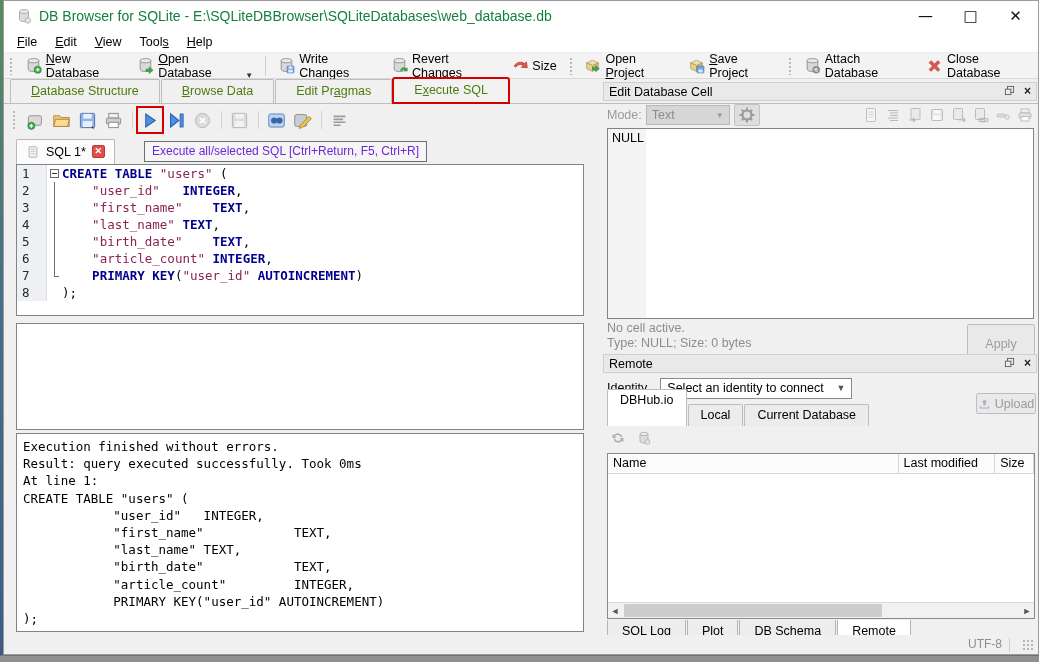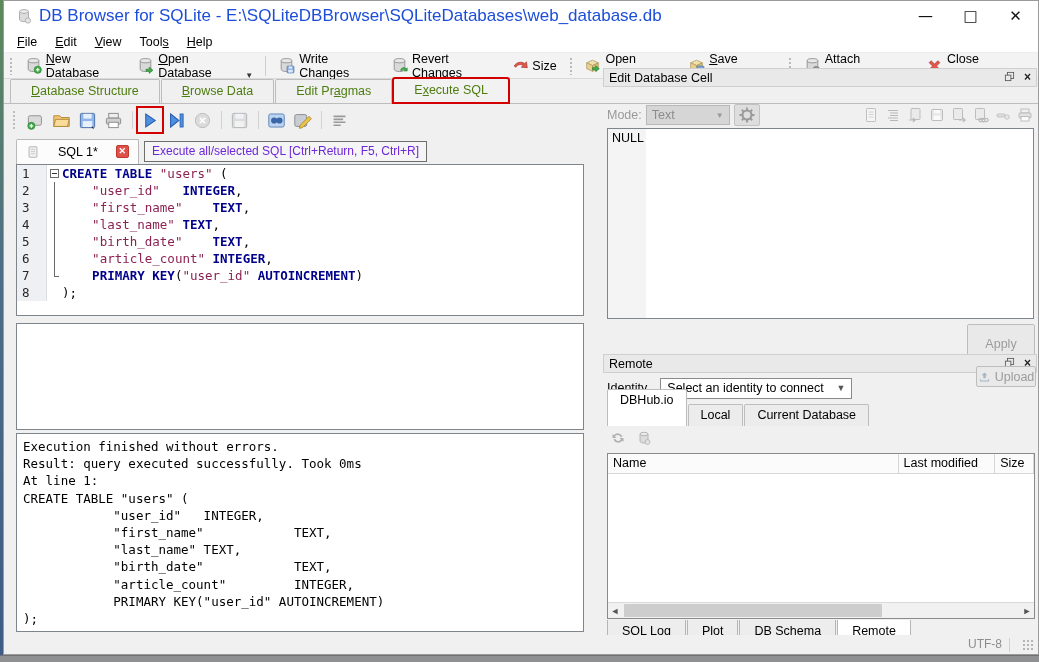--- a/index.html
+++ b/index.html
@@ -9,21 +9,21 @@
   .desktop-sliver { position:absolute; left:0; top:0; width:3px; height:662px;
     background:linear-gradient(#5d8a5a 0%, #4d6f86 40%, #3d5b86 100%); }
   .taskbar-strip { position:absolute; left:0; bottom:0; width:1039px; height:7px; background:#8f9091; border-top:1px solid #6f7071; }
 
   .window { position:absolute; left:3px; top:0; width:1036px; height:655px;
     background:#f0f0f0; border:1px solid #9b9b9b; }
 
   
   .titlebar { height:30px; background:#ffffff; display:flex; align-items:center; }
   .titlebar .app-icon { margin:0 6px 0 11px; width:18px; height:18px; }
-  .titlebar .title-text { font-size:17px; color:#1d4ed8; }
+  .titlebar .title-text { font-size:14px; color:#15803d; }
   .win-controls { margin-left:auto; display:flex; height:100%; }
   .win-btn { width:45px; height:100%; display:flex; align-items:center; justify-content:center;
     font-size:15px; color:#111; font-family:"DejaVu Sans",sans-serif; }
 
   
   .menubar { height:22px; background:#ffffff; display:flex; align-items:center; padding-left:4px; border-bottom:1px solid #ededed; }
   .menu-item { font-size:12.5px; color:#000; padding:3px 9px; }
   .menu-item u { text-decoration:underline; }
 
   
@@ -48,21 +48,21 @@
   .sql-toolbar { position:absolute; left:8px; top:105px; height:28px; display:flex; align-items:center; }
   .sqltb-handle { width:5px; height:20px; margin-right:6px;
     background-image:radial-gradient(#bdbdbd 35%, transparent 36%); background-size:4px 4px; }
   .sql-icon { width:24px; height:24px; display:flex; align-items:center; justify-content:center; margin-right:2px; position:relative; }
   .sql-icon svg { width:19px; height:19px; }
   .sql-icon.annotated { outline:2px solid #d40000; outline-offset:0px; }
   .sql-sep { width:1px; height:18px; background:#d2d2d2; margin:0 5px; }
 
   
   .sqltab-row { position:absolute; left:12px; top:138px; height:25px; display:flex; }
-  .sql-doc-tab { display:flex; align-items:center; gap:18px; border:1px solid #b9b9b9; border-bottom:none;
+  .sql-doc-tab { display:flex; align-items:center; gap:6px; border:1px solid #b9b9b9; border-bottom:none;
     background:#fcfcfc; border-radius:2px 2px 0 0; padding:3px 9px 4px; font-size:12.5px; }
   .tab-close-badge { width:13px; height:13px; background:#e0504a; border:1px solid #c0392f; border-radius:2px;
     color:#fff; font-size:9px; line-height:11px; text-align:center; font-weight:bold; }
   .tooltip { position:absolute; left:140px; top:140px; height:21px; background:#f5f5f5; border:1px solid #6e6e6e;
     font-size:12px; color:#6d28d9; padding:2px 7px; white-space:nowrap; }
 
   
   .pane { position:absolute; left:12px; width:568px; background:#fff; border:1px solid #7f858d; }
   .editor { top:163px; height:152px; display:flex; flex-direction:column; font-family:"DejaVu Sans Mono",monospace; font-size:12.5px; overflow:hidden; }
   .ed-line { display:flex; height:17px; line-height:17px; }
@@ -105,21 +105,21 @@
   .cell-status { position:absolute; left:603px; top:320px; font-size:12.5px; color:#8d8d8d; line-height:15px; }
   .btn-disabled { position:absolute; background:#e9e9e9; border:1px solid #bdbdbd; border-radius:2px; color:#9c9c9c;
     font-size:12.5px; display:flex; align-items:center; justify-content:center; gap:4px; }
   .apply-btn { left:963px; top:323px; width:68px; height:40px; }
 
   .identity-row { position:absolute; left:599px; top:374px; width:434px; height:26px; display:flex; align-items:center; padding:0 4px; }
   .identity-label { font-size:12.5px; color:#000; margin-right:13px; }
   .combo-enabled { height:21px; background:#fff; border:1px solid #8a8a8a; color:#000; font-size:12.5px;
     display:flex; align-items:center; padding:0 6px; width:192px; }
   .combo-enabled .arrow { margin-left:auto; font-size:9px; color:#555; padding-left:8px; }
-  .upload-btn { left:972px; top:365px; width:60px; height:21px; }
+  .upload-btn { left:972px; top:392px; width:60px; height:21px; }
   .upload-btn svg { width:13px; height:13px; }
 
   .remote-tabs { position:absolute; left:603px; top:402px; height:23px; display:flex; align-items:flex-end; }
   .rtab { font-size:12.5px; padding:3px 12px 4px; border:1px solid #bdbdbd; border-bottom:none; border-radius:2px 2px 0 0;
     background:#ececec; margin-right:1px; color:#000; }
   .rtab.selected { background:#fff; padding-bottom:19px; }
 
   .remote-icons { position:absolute; left:606px; top:428px; height:22px; display:flex; gap:10px; align-items:center; }
   .remote-icons svg { width:16px; height:16px; }
 
@@ -451,21 +451,21 @@
 At line 1:
 CREATE TABLE "users" (
             "user_id"   INTEGER,
             "first_name"            TEXT,
             "last_name" TEXT,
             "birth_date"            TEXT,
             "article_count"         INTEGER,
             PRIMARY KEY("user_id" AUTOINCREMENT)
 );</div>
 
-  <div class="dock-header" style="top:67px">
+  <div class="dock-header" style="top:81px">
     <span>Edit Database Cell</span>
     <span class="hdr-icons">
       <span class="hdr-icon" id="float1"><svg viewBox="0 0 16 16" xmlns="http://www.w3.org/2000/svg">
             <rect x="5" y="2" width="9" height="9" fill="none" stroke="#555" stroke-width="1.2"></rect>
             <rect x="2" y="6" width="8" height="8" fill="#e9e9e9" stroke="#555" stroke-width="1.2"></rect>
           </svg></span>
       <span class="hdr-close">×</span>
     </span>
   </div>
 
@@ -532,20 +532,24 @@
             <rect x="4" y="9.5" width="8" height="4.5" fill="#fafafa" stroke="#b8b8b8" stroke-width="0.9"></rect>
           </svg>
         </span>
       </span>
   </div>
 
   <div class="cell-editor">
     <div class="cell-gutter">NULL</div>
   </div>
 
+  <div class="cell-status">
+    <div>No cell active.</div>
+    <div>Type: NULL; Size: 0 bytes</div>
+  </div>
   <div class="btn-disabled apply-btn">Apply</div>
 
   <div class="dock-header" style="top:353px">
     <span>Remote</span>
     <span class="hdr-icons">
       <span class="hdr-icon" id="float2"><svg viewBox="0 0 16 16" xmlns="http://www.w3.org/2000/svg">
             <rect x="5" y="2" width="9" height="9" fill="none" stroke="#555" stroke-width="1.2"></rect>
             <rect x="2" y="6" width="8" height="8" fill="#e9e9e9" stroke="#555" stroke-width="1.2"></rect>
           </svg></span>
       <span class="hdr-close">×</span>

